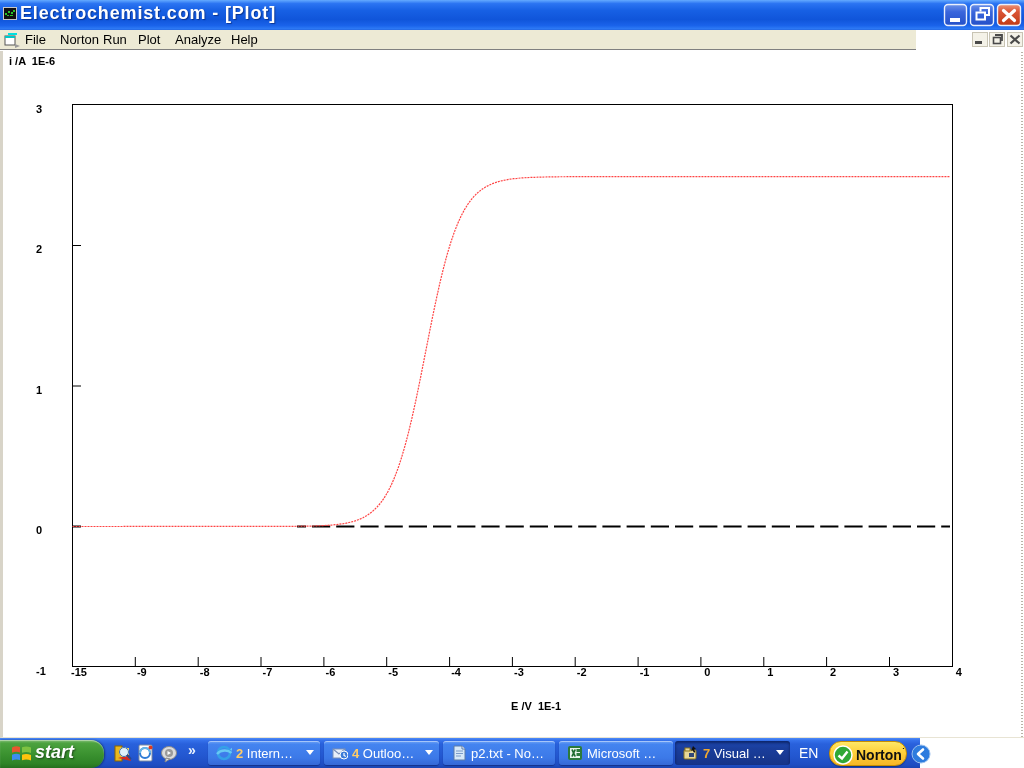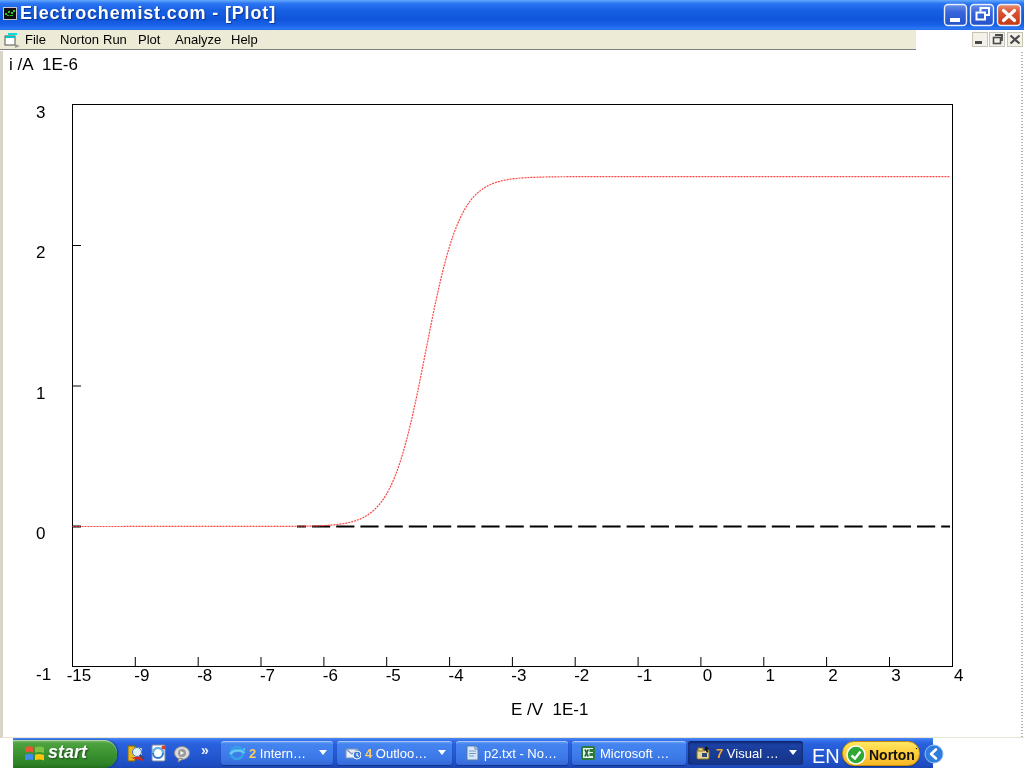--- a/index.html
+++ b/index.html
@@ -3,23 +3,23 @@
 *{margin:0;padding:0;box-sizing:border-box}
 html,body{width:1024px;height:768px;overflow:hidden;font-family:"Liberation Sans",sans-serif;background:#fff}
 .abs{position:absolute}
 #titlebar{position:absolute;left:0;top:0;width:1024px;height:30px;background:linear-gradient(180deg,#64AAFF 0%,#2B74F2 12%,#1760E4 35%,#1055DA 65%,#1A63EA 85%,#2F7CF6 97%,#1E5CD8 100%)}
 #ttxt{position:absolute;left:20px;top:3px;color:#fff;font-size:18px;font-weight:bold;letter-spacing:0.85px;text-shadow:1px 1px 1px rgba(0,20,80,.55)}
 #appicon{position:absolute;left:3px;top:7px;width:14px;height:13px;background:#111;border:1px solid #c8c8c8}
 #menubar{position:absolute;left:0;top:30px;width:916px;height:20px;background:#EDEAD5;border-bottom:1px solid #808080}
 .mi{position:absolute;top:2px;font-size:13px;color:#000}
 #client{position:absolute;left:0;top:51px;width:1024px;height:687px;background:#fff;border-left:3px solid #D8D4C8;border-bottom:1px solid #E8E4D4}
 #rightedge{position:absolute;left:1021px;top:52px;width:2px;height:685px;background:repeating-linear-gradient(180deg,#b8b4a8 0 1px,#fff 1px 3px)}
-.lbl{position:absolute;font-size:17px;font-weight:normal;color:#000;white-space:pre}
+.lbl{position:absolute;font-size:11px;font-weight:bold;color:#000;white-space:pre}
 .xlbl{transform:translateX(-50%)}
-#taskbar{position:absolute;left:13px;top:738px;width:920px;height:30px;background:linear-gradient(180deg,#4E8CF8 0%,#3672EC 7%,#2961DC 20%,#2357D0 60%,#1E4DC2 90%,#1B45B2 100%)}
+#taskbar{position:absolute;left:0;top:738px;width:920px;height:30px;background:linear-gradient(180deg,#4E8CF8 0%,#3672EC 7%,#2961DC 20%,#2357D0 60%,#1E4DC2 90%,#1B45B2 100%)}
 #startbtn{position:absolute;left:0;top:2px;width:104px;height:28px;border-radius:0 13px 13px 0;background:linear-gradient(180deg,#7BBA6E 0%,#4CA23F 12%,#3B9230 50%,#2E8326 85%,#256F1E 100%);box-shadow:inset 0 1px 1px rgba(255,255,255,.45), 1px 0 2px rgba(0,0,0,.4)}
 #startbtn span{position:absolute;left:35px;top:2px;color:#fff;font-size:18px;font-weight:bold;font-style:italic;text-shadow:1px 1px 2px rgba(0,0,0,.5)}
 .tbtn{position:absolute;top:3px;height:24px;border-radius:3px;background:linear-gradient(180deg,#6FA3F6 0%,#4484F0 14%,#3C79E8 70%,#3568D6 100%);box-shadow:inset 0 1px 0 rgba(255,255,255,.4),0 1px 1px rgba(0,10,60,.4);color:#fff;font-size:13px}
 .tbtn .num{color:#FFCC66;font-weight:bold}
 .tbtn .txt{color:#fff}
 .tbtn .car{position:absolute;right:6px;top:9px;width:0;height:0;border-left:4px solid transparent;border-right:4px solid transparent;border-top:5px solid #fff}
 .ticon{position:absolute;left:8px;top:4px;width:16px;height:16px}
 .tlab{position:absolute;left:28px;top:5px;white-space:nowrap;overflow:hidden}
 #norton{position:absolute;left:829px;top:3px;width:78px;height:25px;border-radius:12px;background:linear-gradient(180deg,#FFE868 0%,#FFD23E 40%,#F7B726 100%);border:1px solid #C98F00;box-shadow:0 1px 1px rgba(0,0,0,.3)}
 #tray{position:absolute;left:919px;top:0;width:105px;height:30px;background:linear-gradient(180deg,#51B5F4 0%,#2B9BEC 20%,#1D84DE 80%,#1774CC 100%);border-left:2px solid #8AD6FF;box-shadow:-3px 0 3px rgba(0,20,90,.45)}
@@ -231,21 +231,21 @@
  <div class="tbtn" style="left:675px;width:115px;background:linear-gradient(180deg,#1E4AB4 0%,#1A3E9C 30%,#163488 100%);box-shadow:inset 0 2px 3px rgba(0,10,50,.6)">
   <svg class="ticon" viewBox="0 0 16 16">
         <rect x="1" y="5" width="12" height="9" rx="1" fill="#E8D898" stroke="#8a7420" stroke-width="1"></rect>
         <rect x="2" y="3" width="5" height="3" fill="#E8D898" stroke="#8a7420" stroke-width="1"></rect>
         <rect x="6" y="8" width="5" height="4" fill="#304878"></rect>
         <path d="M10 1 l3 3 l-2 .5 l1.5 2.5 l-1.5 .8 l-1.5 -2.6 l-1.5 1.3 Z" fill="#111"></path>
       </svg>
   <div class="tlab"><span class="num" style="color:#F0A830">7</span> <span class="txt">Visual …</span></div>
   <div class="car"></div>
  </div>
- <div class="abs" style="left:799px;top:7px;color:#fff;font-size:20px">EN</div>
+ <div class="abs" style="left:799px;top:7px;color:#fff;font-size:14px">EN</div>
  <div id="norton">
   <svg width="20" height="20" style="position:absolute;left:3px;top:3px">
    <circle cx="10" cy="10" r="9" fill="#2FA836" stroke="#fff" stroke-width="1.5"></circle>
    <path d="M5.5 10.5 L9 13.5 L14.5 6.5" fill="none" stroke="#fff" stroke-width="2.4"></path>
   </svg>
   <div class="abs" style="left:26px;top:5px;font-size:14px;font-weight:bold;color:#111">Norton<span style="font-size:9px;vertical-align:top">˙</span></div>
  </div>
  <svg width="22" height="22" style="position:absolute;left:910px;top:5px">
   <circle cx="11" cy="11" r="9" fill="#2E7CDE" stroke="#9ac0ee" stroke-width="1"></circle>
   <path d="M13 6.5 L8 11 L13 15.5" fill="none" stroke="#fff" stroke-width="2.6" stroke-linejoin="round" stroke-linecap="round"></path>

